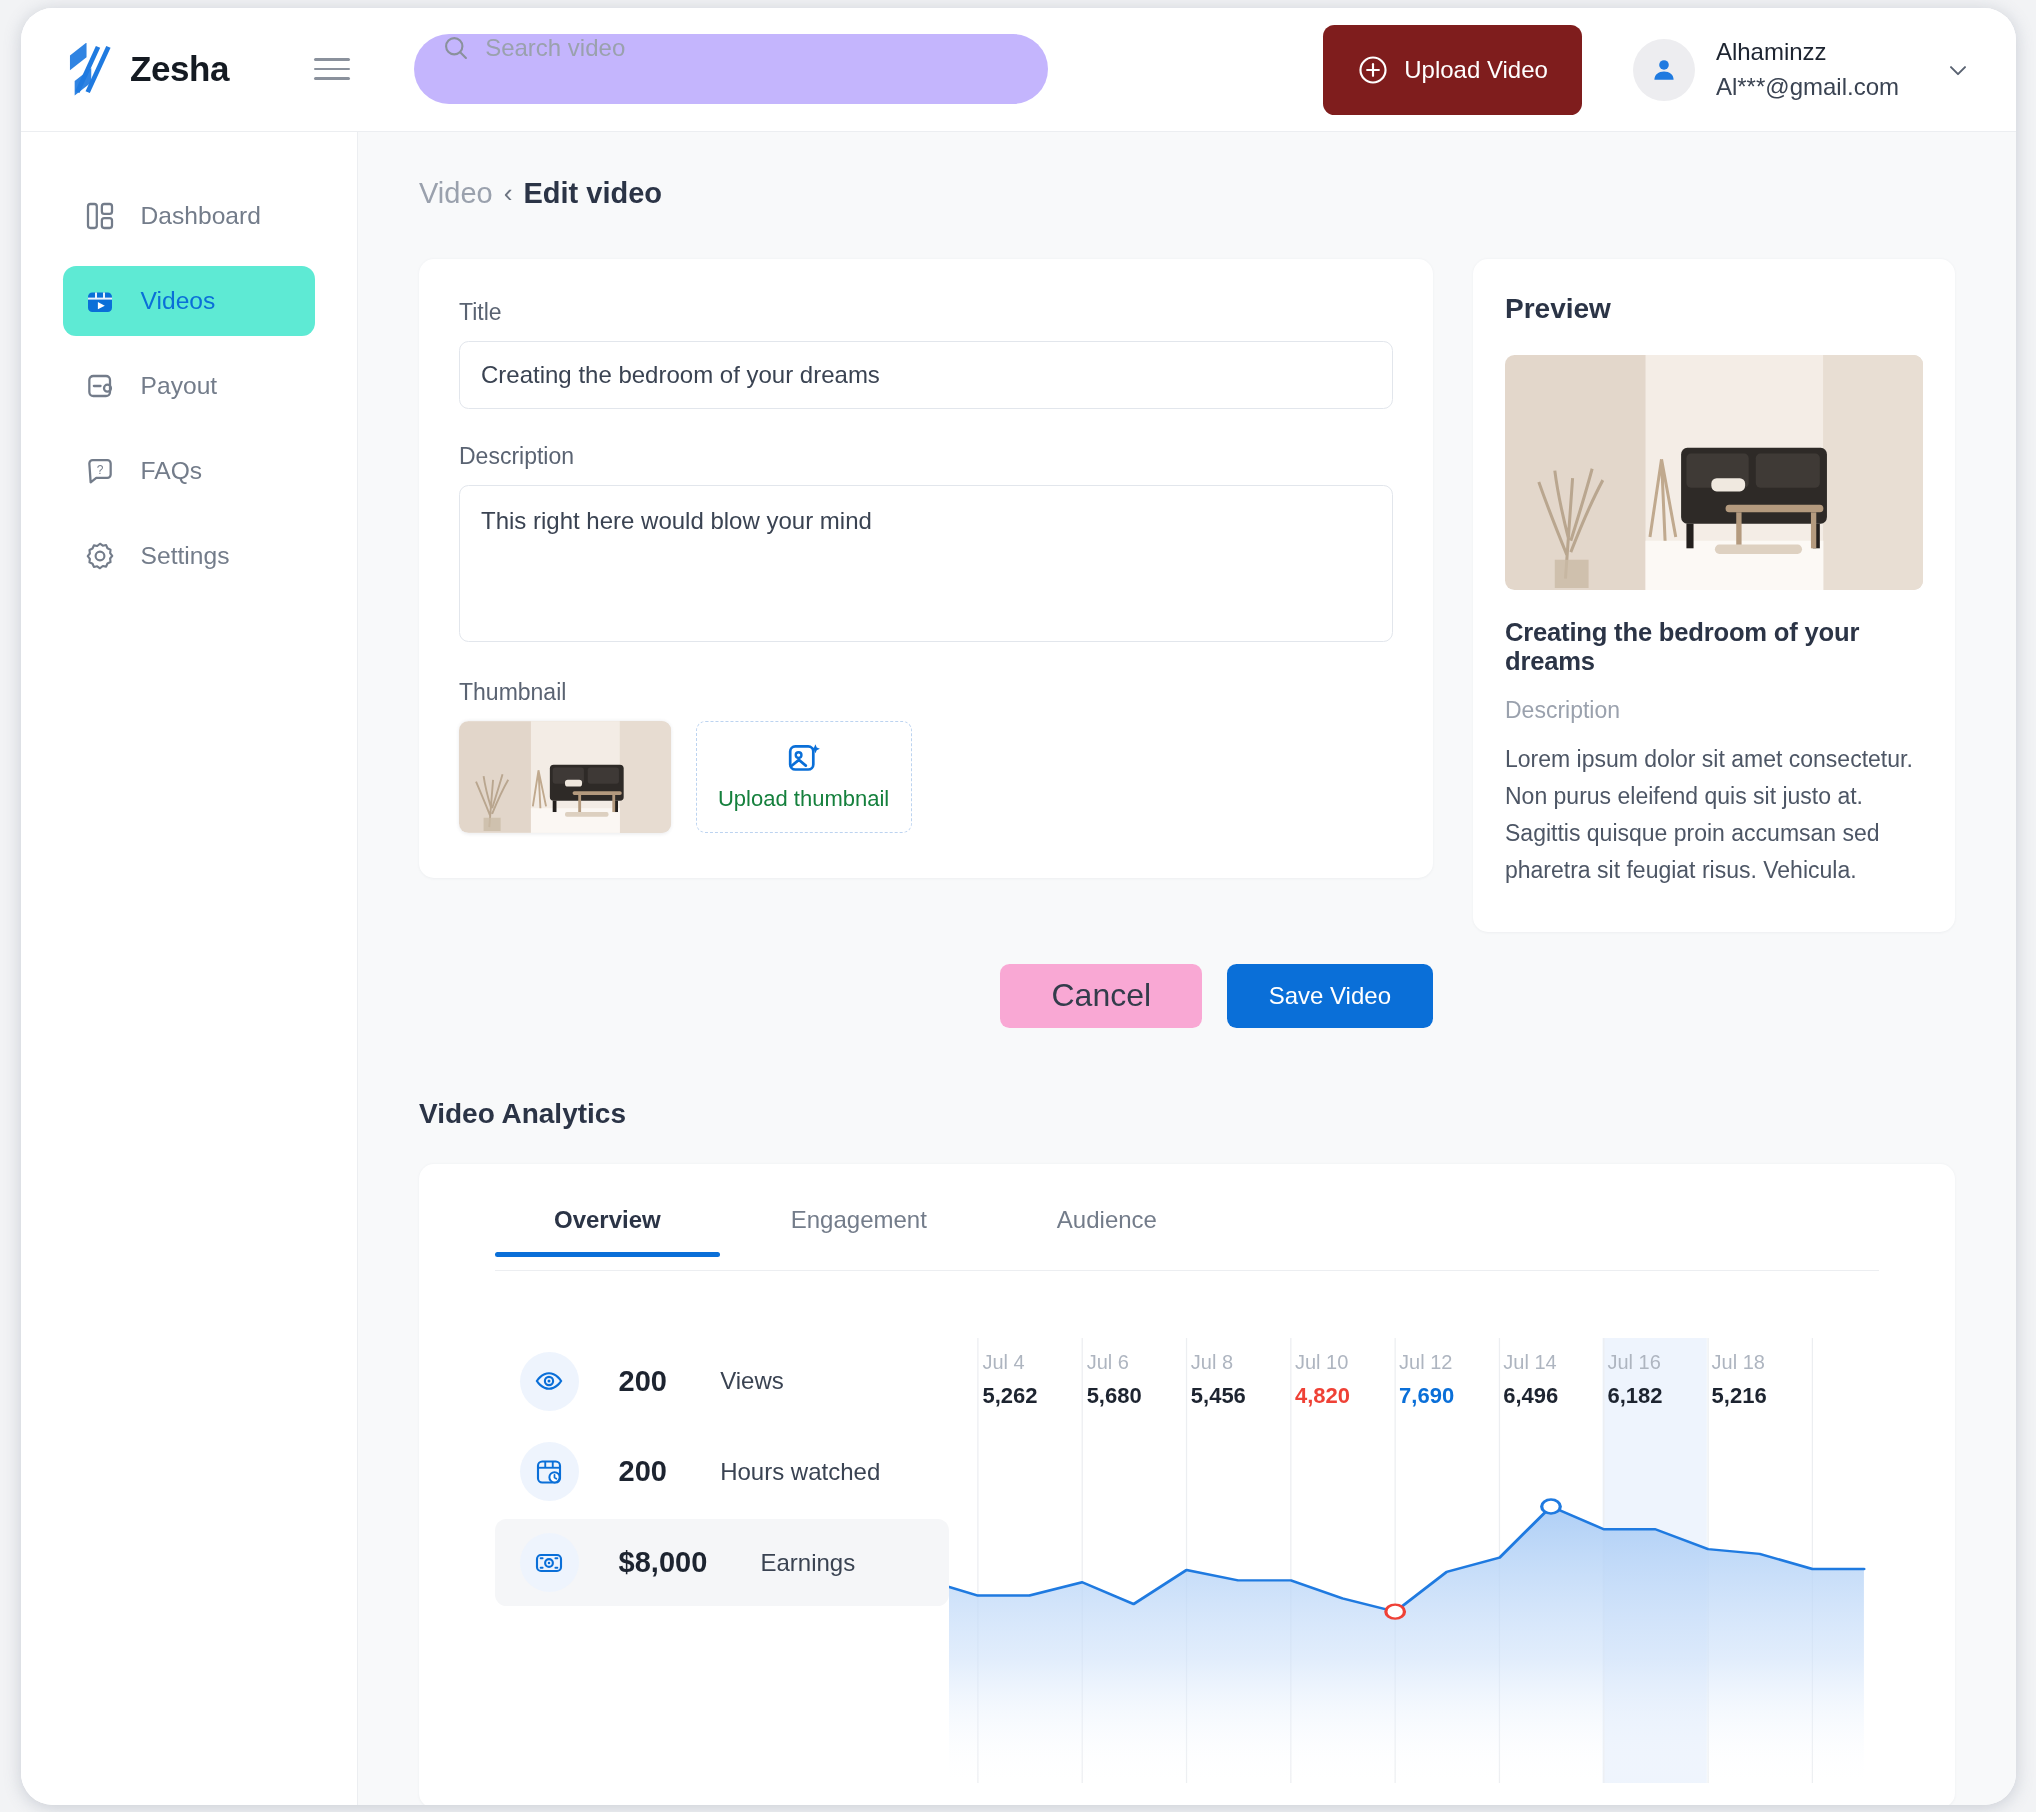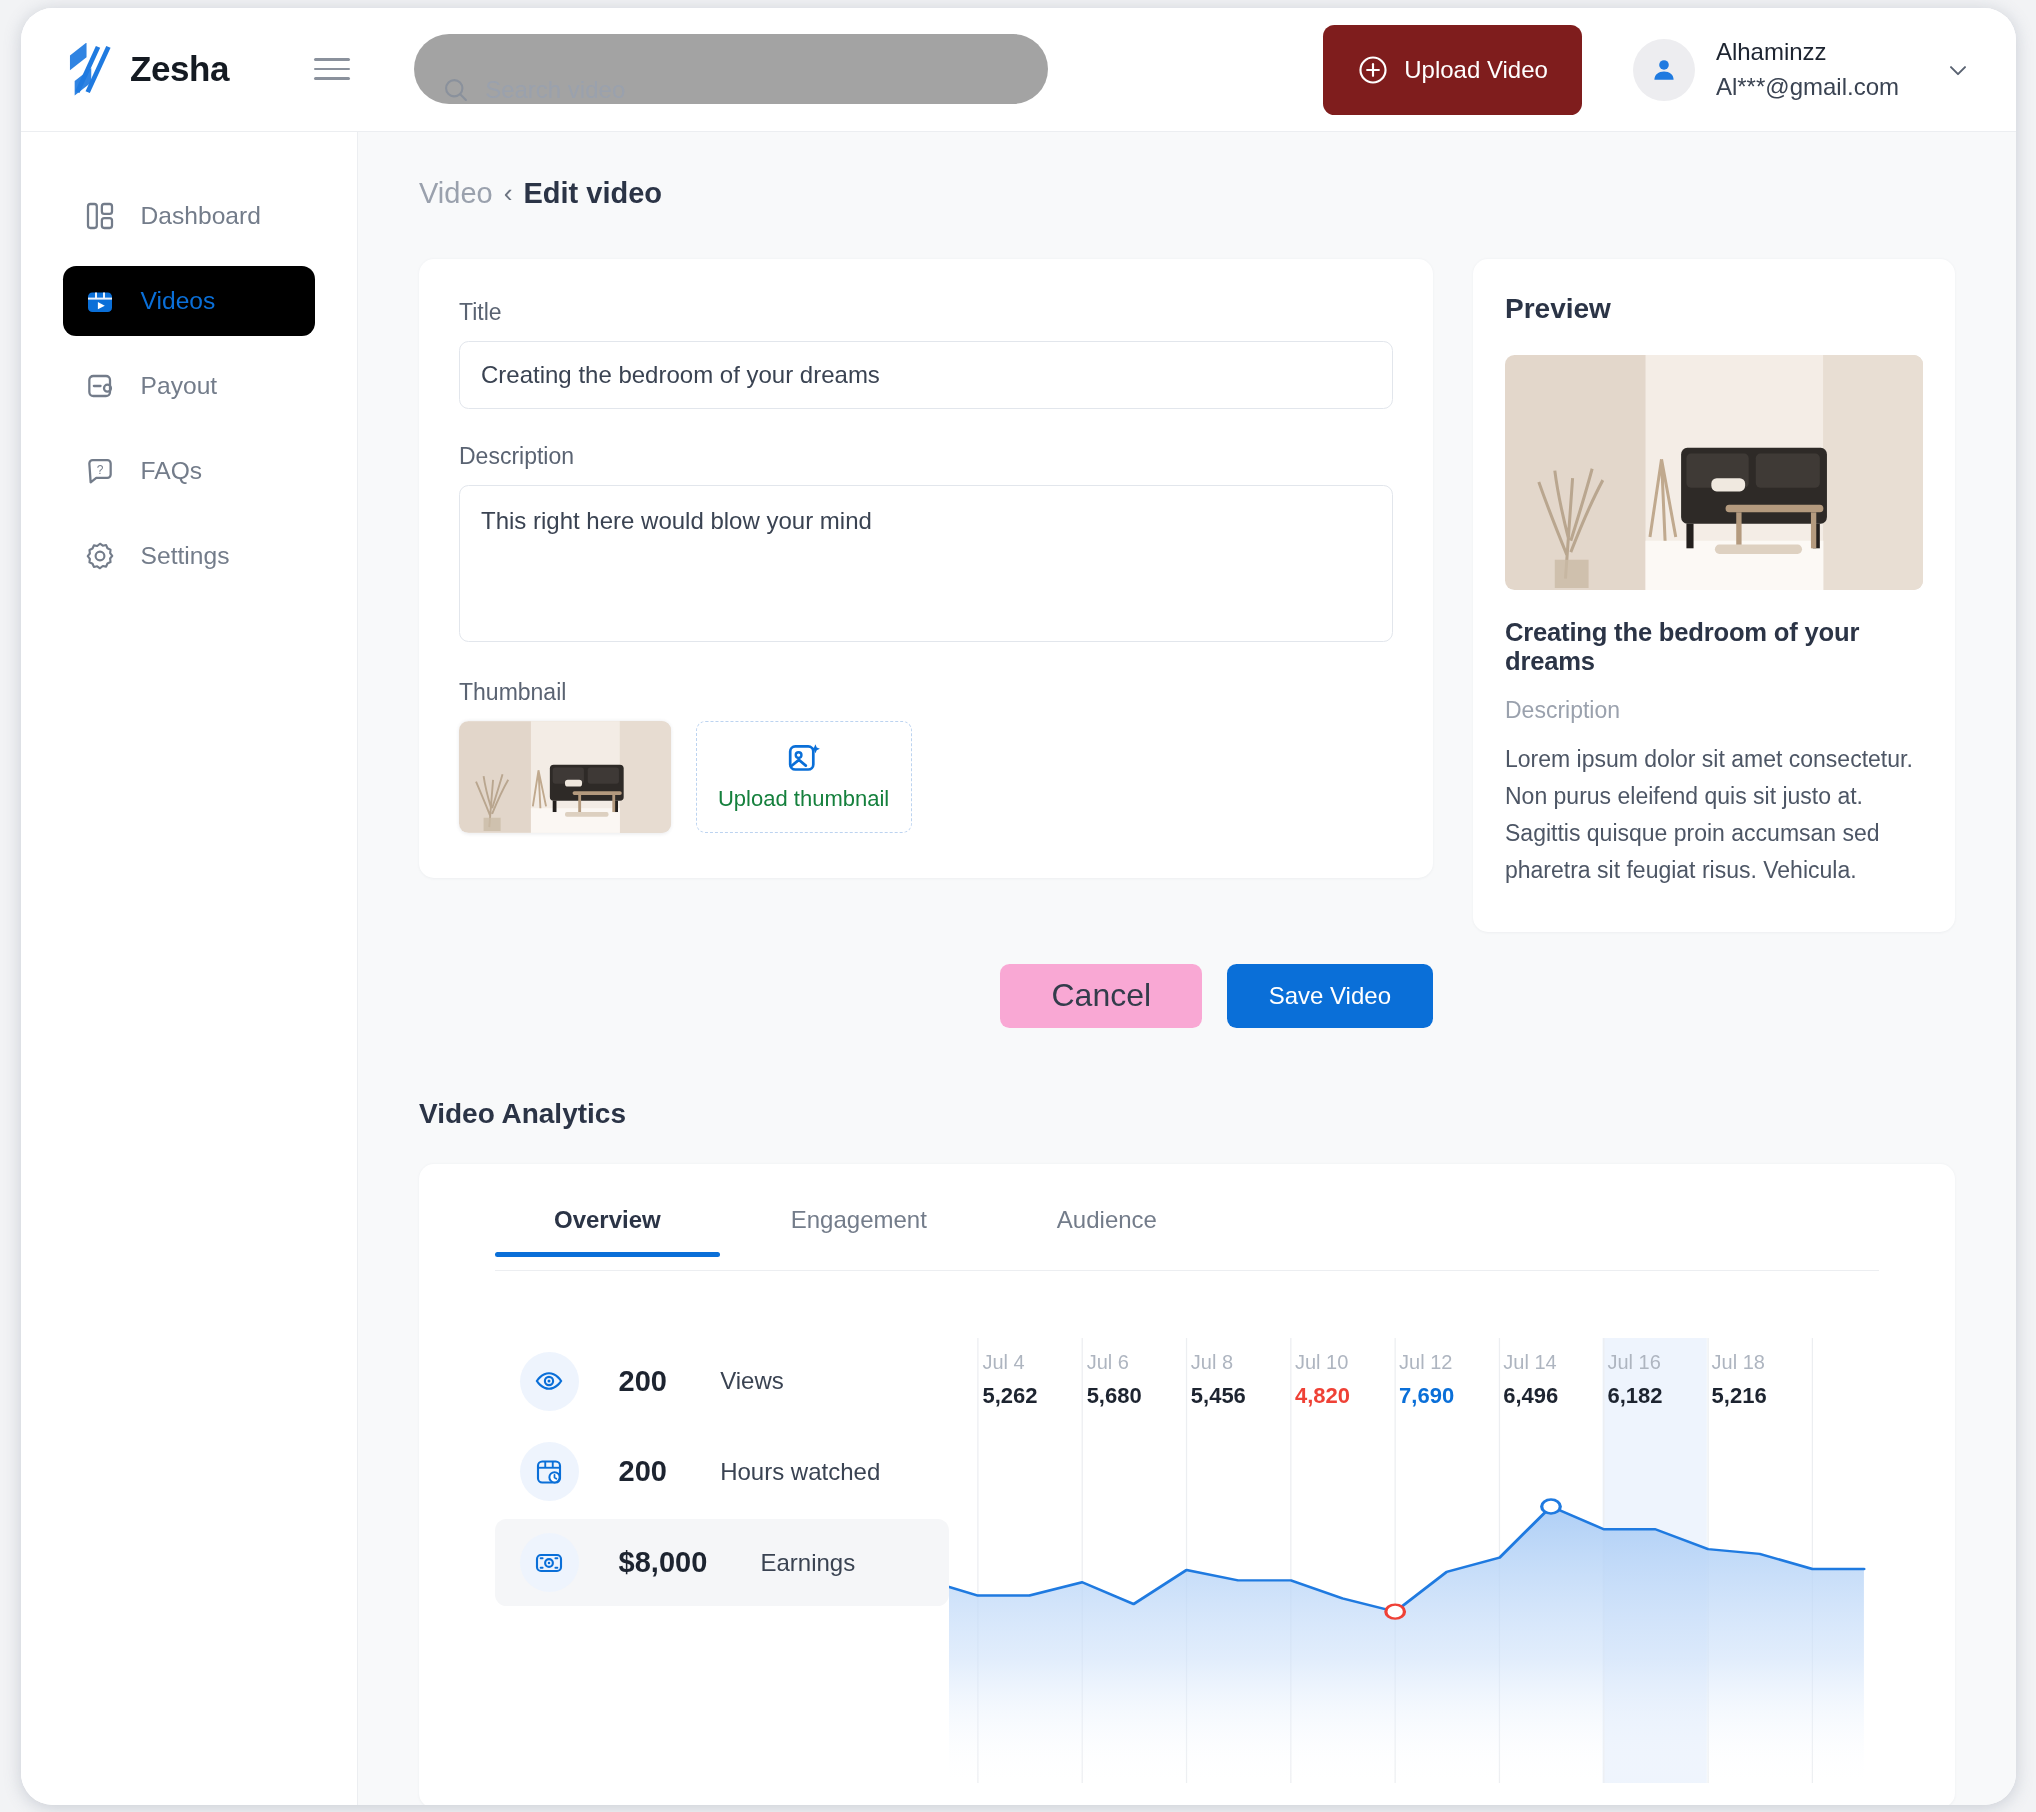--- a/index.html
+++ b/index.html
@@ -33,22 +33,22 @@
     font-size: 35px; font-weight: 600; color: #141a22;
     margin-left: 15px; letter-spacing: -0.4px;
   }
   .hamburger { margin-left: 85px; width: 36px; cursor: pointer; }
   .hamburger span {
     display: block; height: 2.8px; background: #8a919c;
     border-radius: 1.9px; margin: 6.6px 0;
   }
   .searchbar {
     margin-left: 64px; width: 634px; height: 70px;
-    background: #a3a3a3; border-radius: 35px;
-    display: flex; align-items: flex-end; padding: 0 28px;
+    background: #c4b5fd; border-radius: 35px;
+    display: flex; align-items: flex-start; padding: 0 28px;
   }
   .search-input {
     border: 0; background: transparent; outline: none;
     font-family: "Liberation Sans", sans-serif;
     font-size: 24px; color: #3a4352; margin-left: 15px; width: 492px;
   }
   .search-input::placeholder { color: #9aa1ad; }
   .header-right {
     position: absolute; right: 44px; top: 0; height: 124px;
     display: flex; align-items: center;
@@ -76,21 +76,21 @@
     width: 337px; height: calc(100% - 124px);
     background: #fff; border-right: 0.9px solid #eceef1;
     padding-top: 49px;
   }
   .nav-item {
     display: flex; align-items: center; gap: 24.6px;
     height: 70px; margin: 0 42px 15px 42px;
     padding-left: 21px; border-radius: 13.2px;
     color: #737c8a; font-size: 24.6px; cursor: pointer;
   }
-  .nav-item.active { background: #000000; color: #0a6fd8; }
+  .nav-item.active { background: #5eead4; color: #0a6fd8; }
   .nav-icon { width: 32px; height: 32px; display: block; }
 
   
   .main {
     position: absolute; left: 337px; top: 124px;
     width: calc(100% - 337px); height: calc(100% - 124px);
     background: #f8f9fa; padding: 45px 61px 0 61px;
     overflow: hidden;
   }
   .breadcrumb { display: flex; align-items: center; gap: 11px; margin-bottom: 49px; }

